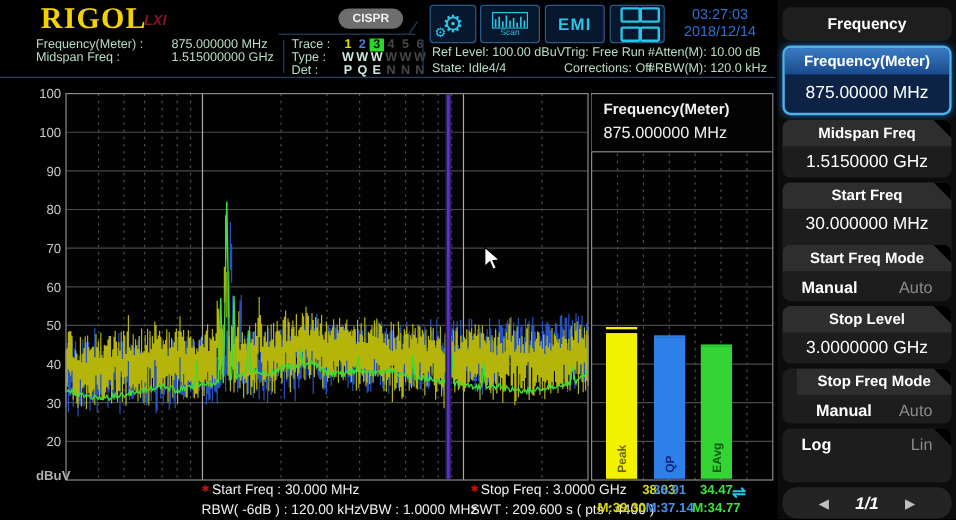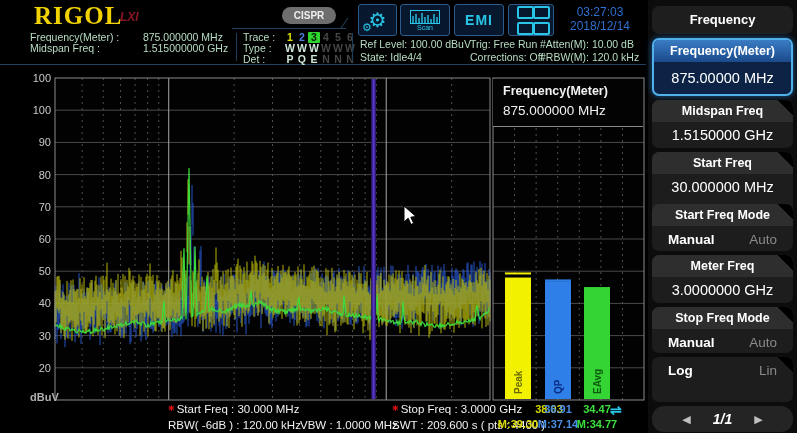--- a/index.html
+++ b/index.html
@@ -247,24 +247,24 @@
     <div class="sbtn" style="top:204px;height:47px;">
       <div class="notch"></div>
       <div class="slab">Start Freq Mode</div>
       <div class="opts">
         <span class="opt-on">Manual</span>
         <span class="opt-off">Auto</span>
       </div>
     </div>
     <div class="sbtn" style="top:255px;height:48px;">
       <div class="notch"></div>
-      <div class="slab">Meter Freq</div>
+      <div class="slab">Stop Level</div>
       <div class="sval">3.0000000 GHz</div>
     </div>
-    <div class="sbtn" style="top:307px;height:46px;">
+    <div class="sbtn" style="top:307px;height:46px;padding-left:12px;">
       <div class="notch"></div>
       <div class="slab">Stop Freq Mode</div>
       <div class="opts">
         <span class="opt-on">Manual</span>
         <span class="opt-off">Auto</span>
       </div>
     </div>
     <div class="sbtn" style="top:357px;height:45px;">
       <div class="notch"></div>
       <div class="opts">

